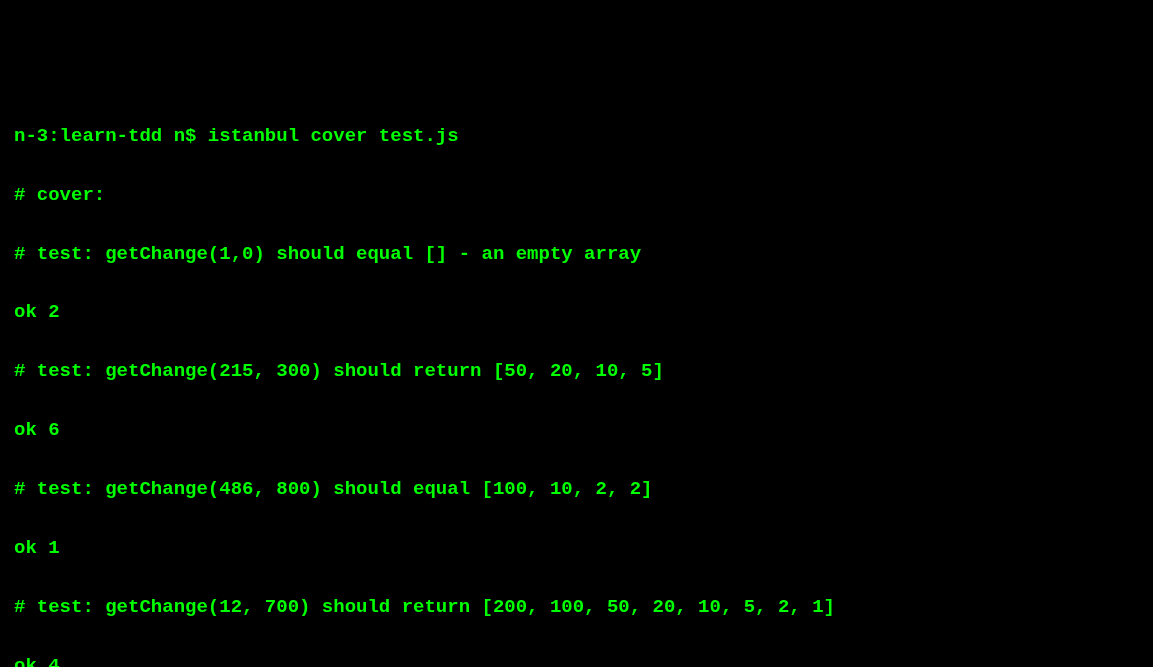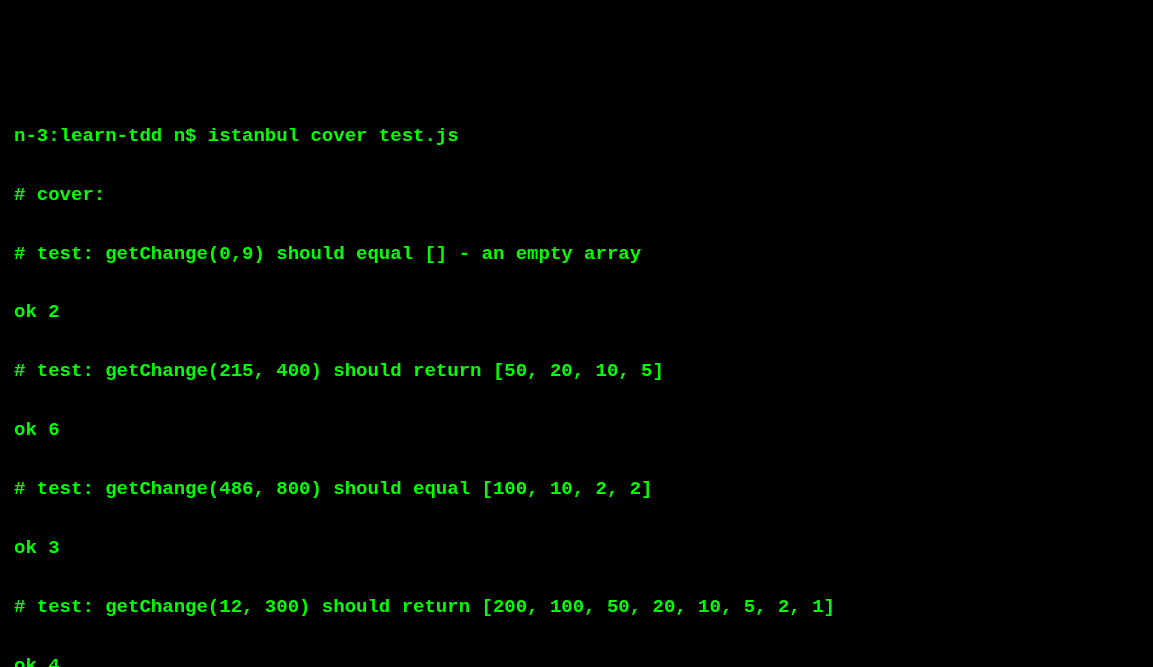--- a/index.html
+++ b/index.html
@@ -24,27 +24,27 @@
       display: block;
     }
   </style>
 </head>
 <body>
 
 
 
 <span class="line">n-3:learn-tdd n$ istanbul cover test.js</span>
 <span class="line"># cover:</span>
-<span class="line"># test: getChange(0,9) should equal [] - an empty array</span>
+<span class="line"># test: getChange(1,0) should equal [] - an empty array</span>
 <span class="line">ok 2</span>
-<span class="line"># test: getChange(215, 400) should return [50, 20, 10, 5]</span>
+<span class="line"># test: getChange(215, 300) should return [50, 20, 10, 5]</span>
 <span class="line">ok 6</span>
 <span class="line"># test: getChange(486, 800) should equal [100, 10, 2, 2]</span>
-<span class="line">ok 3</span>
-<span class="line"># test: getChange(12, 300) should return [200, 100, 50, 20, 10, 5, 2, 1]</span>
+<span class="line">ok 1</span>
+<span class="line"># test: getChange(12, 700) should return [200, 100, 50, 20, 10, 5, 2, 1]</span>
 <span class="line">ok 4</span>
 
 
 
 
 
 <span class="line"></span>
 
 
 

